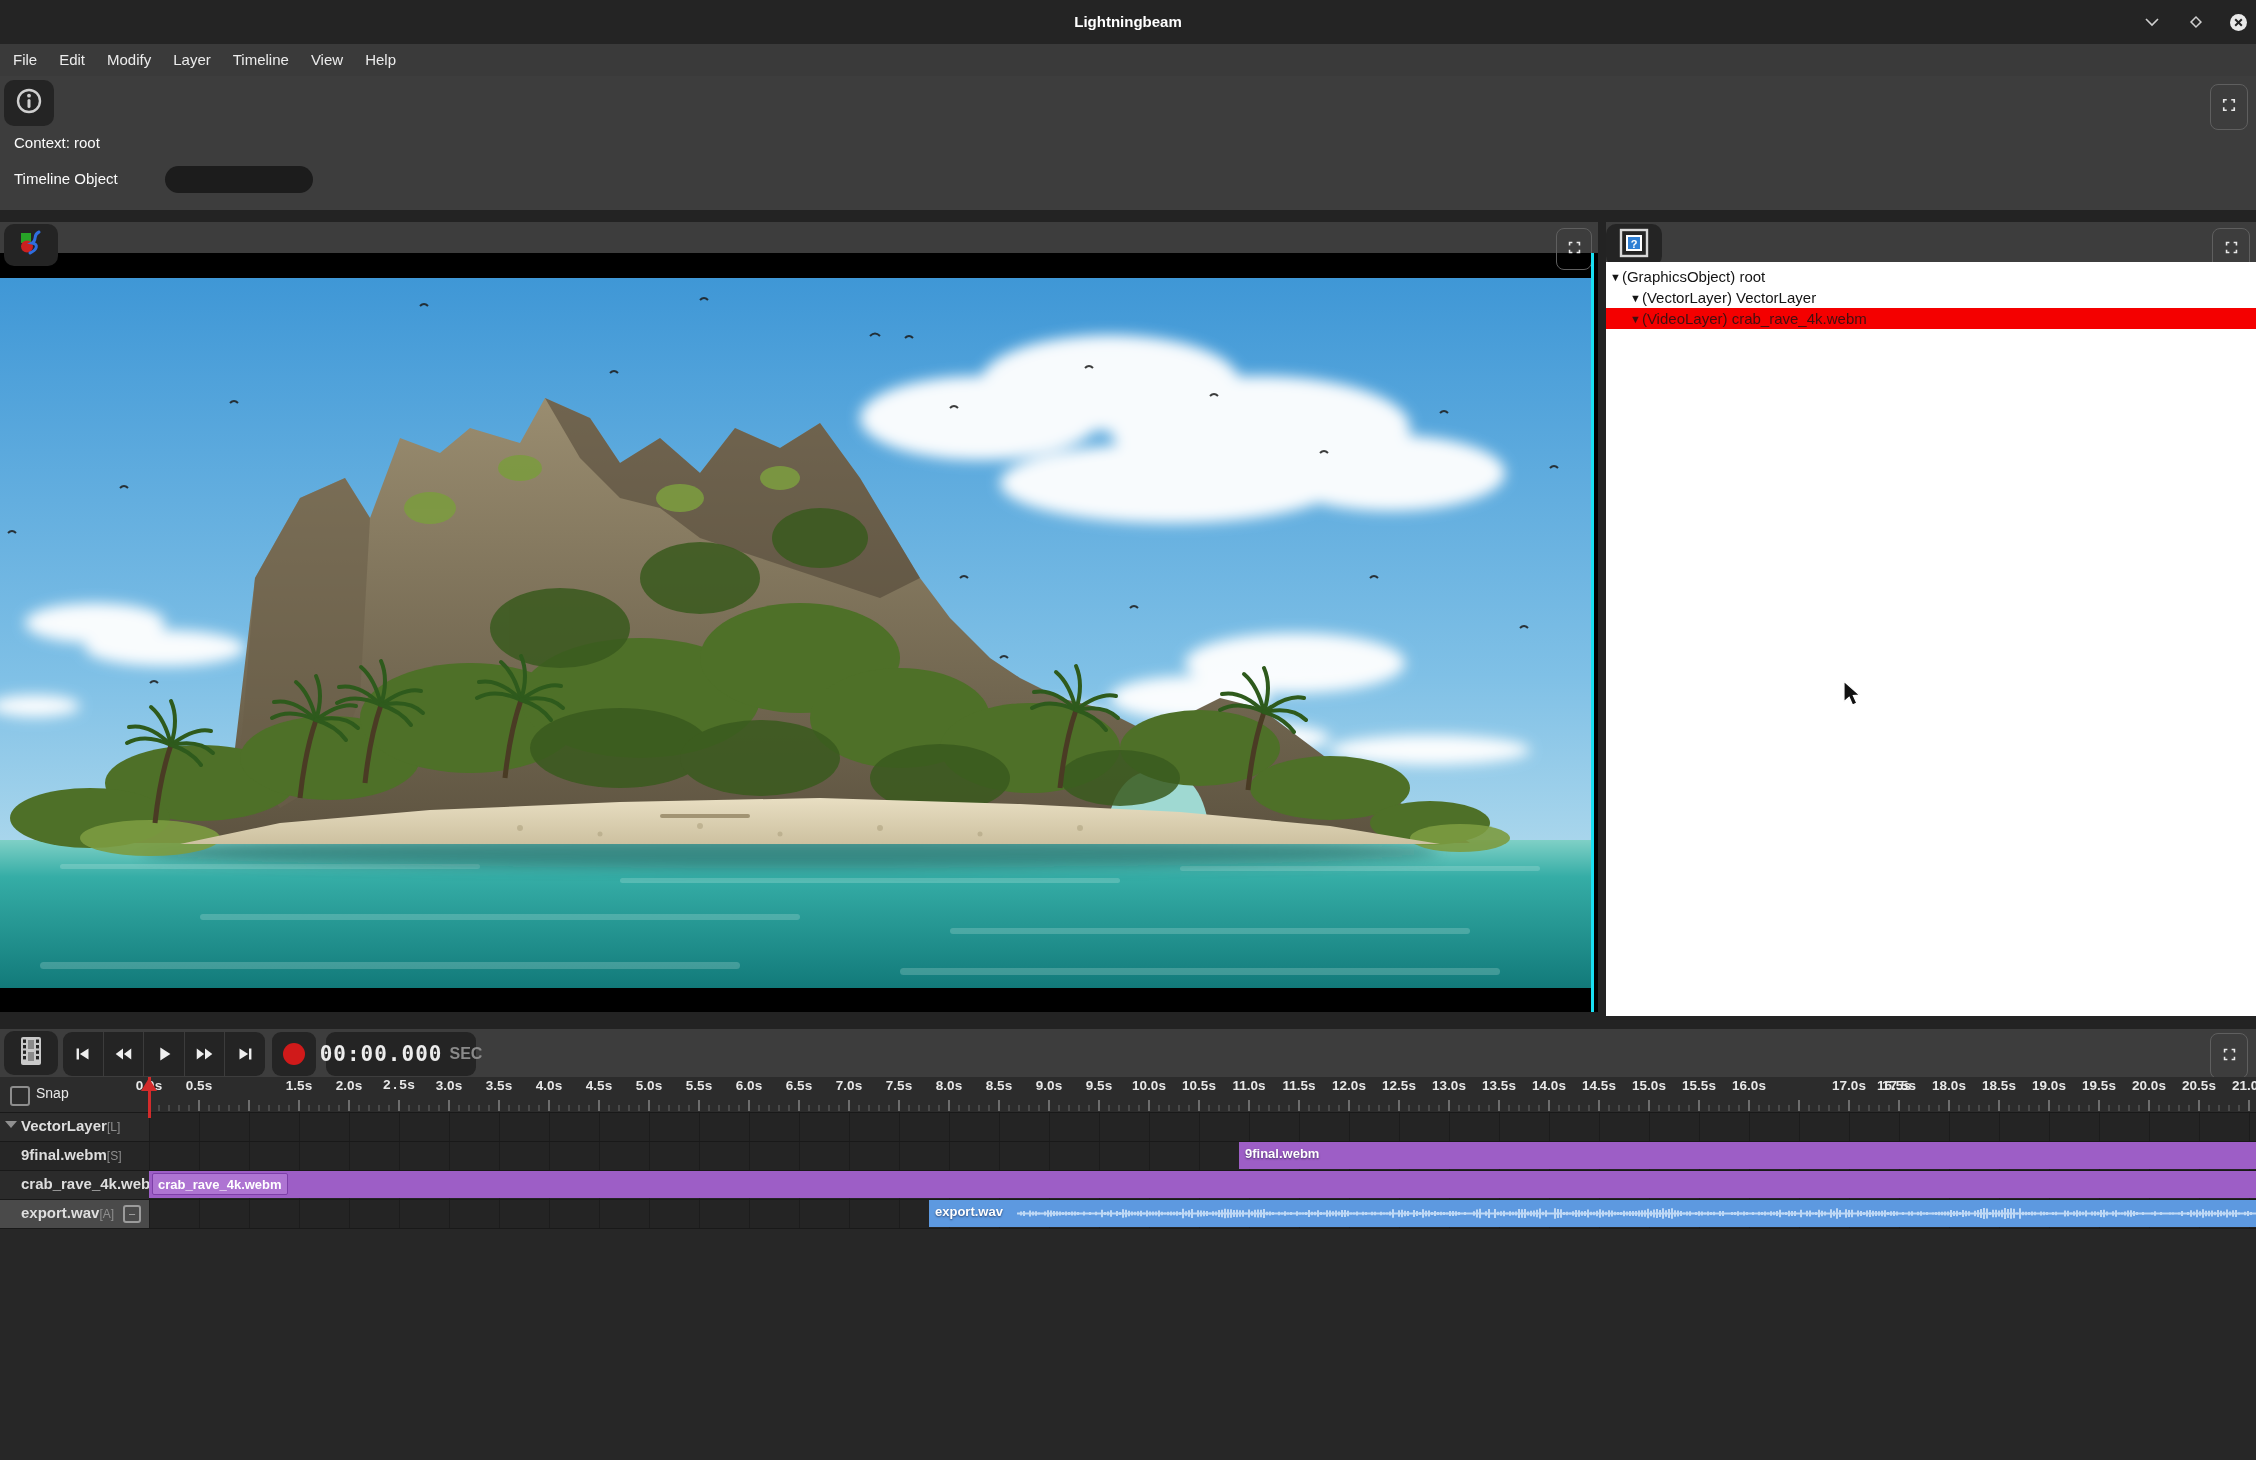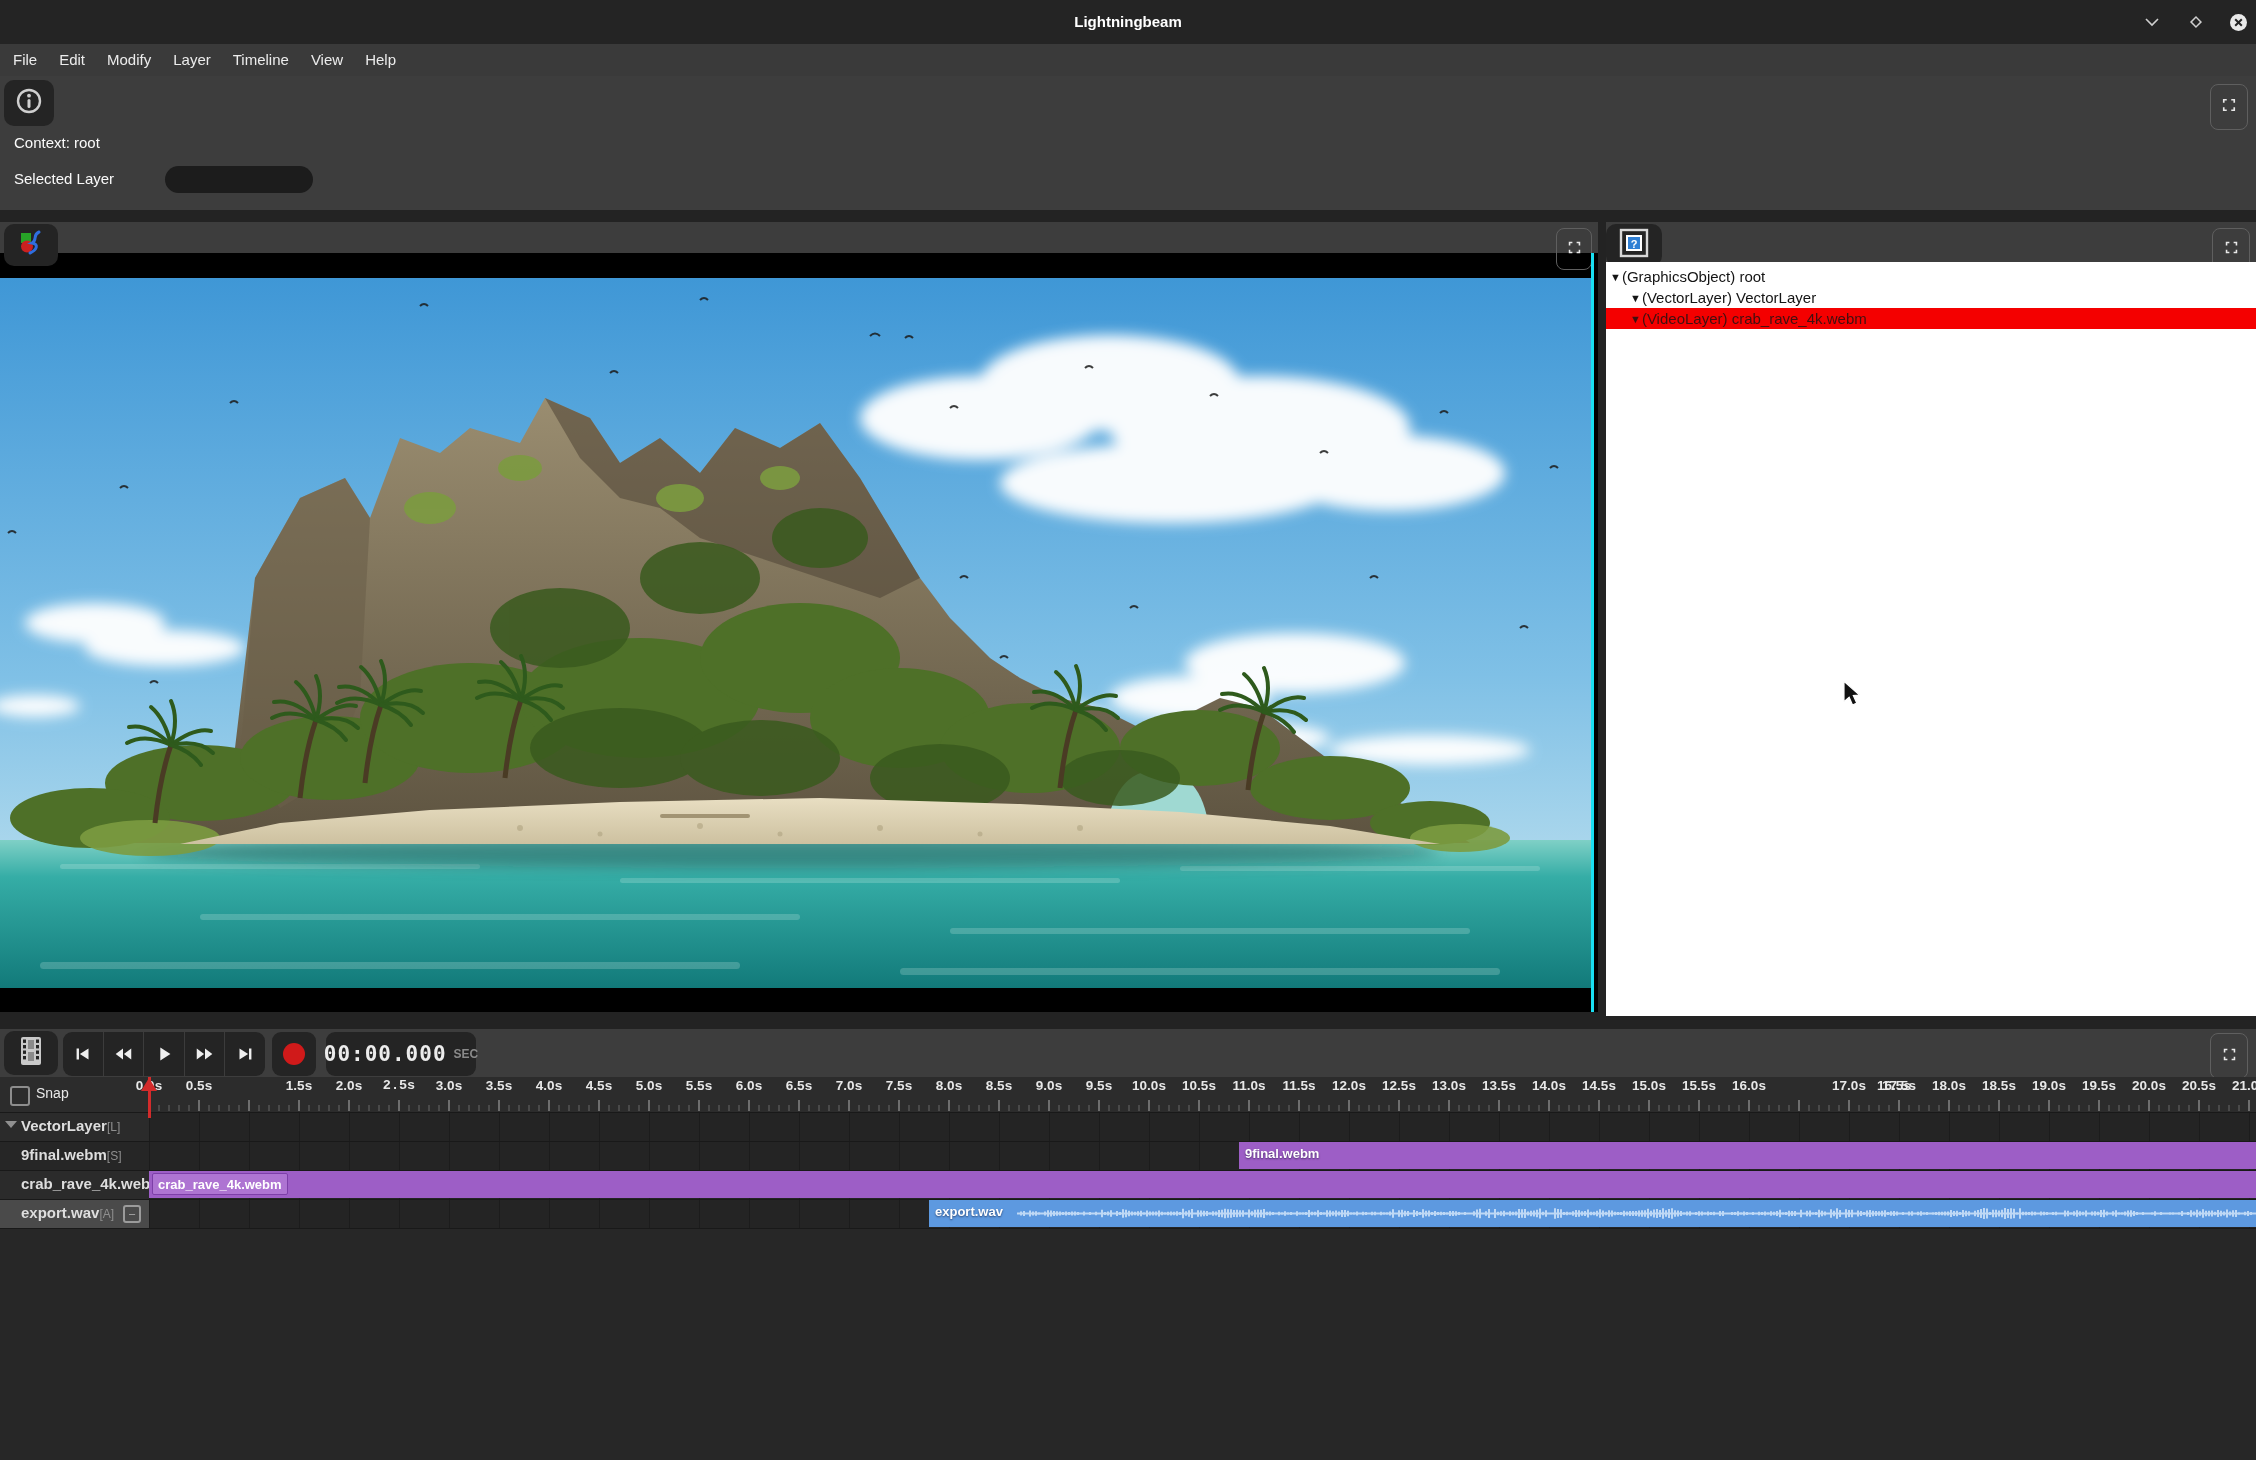--- a/index.html
+++ b/index.html
@@ -36,21 +36,21 @@
   
   #timeline{left:0;top:1029px;width:2256px;height:431px;background:#272727;}
   #tl-hdr{position:absolute;left:0;top:0;width:2256px;height:48px;background:#3d3d3d;}
   #transport{position:absolute;left:63px;top:3px;width:202px;height:44px;background:#242424;border-radius:9px;display:flex;overflow:hidden;}
   .tp-btn{flex:1;display:flex;align-items:center;justify-content:center;border-right:1px solid #3c3c3c;}
   .tp-btn:last-child{border-right:none;}
   #record-btn{position:absolute;left:272px;top:3px;width:44px;height:44px;background:#242424;border-radius:9px;display:flex;align-items:center;justify-content:center;}
   #record-dot{width:22px;height:22px;border-radius:50%;}
   #timebox{position:absolute;left:326px;top:3px;width:150px;height:44px;background:#242424;border-radius:9px;display:flex;align-items:center;justify-content:center;}
   #time-value{font-family:"DejaVu Sans Mono",monospace;font-size:21px;font-weight:bold;color:#ececec;letter-spacing:1px;}
-  #time-unit{font-size:12px;font-weight:bold;color:#8a8a8a;margin-left:7px;}
+  #time-unit{font-size:16px;font-weight:bold;color:#8a8a8a;margin-left:7px;}
   #ruler{position:absolute;left:0;top:48px;width:2256px;height:35px;background:#2c2c2c;overflow:hidden;}
   .ruler-label{position:absolute;top:1px;transform:translateX(-50%);font-size:13.5px;font-weight:bold;color:#e8e8e8;}
   .tick{position:absolute;background:#4a4a4a;width:2px;}
   .tick.major{background:#6e6e6e;}
   #snap-box{position:absolute;left:10px;top:9px;width:16px;height:16px;border:2px solid #8d8d8d;border-radius:3px;background:#2c2c2c;}
   #snap-label{position:absolute;left:36px;top:8px;font-size:14px;color:#e8e8e8;}
   #rows{position:absolute;left:0;top:83px;width:2256px;height:116px;}
   #track-bg{position:absolute;left:149px;top:0;width:2107px;height:116px;background:#242424;}
   .gridline{position:absolute;top:0;width:1px;height:116px;background:#1c1c1c;}
   .row-sep{position:absolute;left:0;width:2256px;height:1px;background:#191919;}
@@ -112,21 +112,21 @@
       </span>
     </div>
     <div class="fs-btn" style="left:2210px;top:8px;width:36px;height:44px;">
       <span>
         <svg width="18" height="18" viewBox="0 0 24 24">
             <path d="M5,9 V5 H9 M15,5 H19 V9 M19,15 V19 H15 M9,19 H5 V15" fill="none" stroke="#e8e8e8" stroke-width="2.2"></path>
           </svg>
       </span>
     </div>
     <div class="ctx">Context: root</div>
-    <div class="sel-label">Selected Layer</div>
+    <div class="sel-label">Timeline Object</div>
     <div class="pill"></div>
   </div>
 
   <div id="stage" class="abs">
     <div class="hdr"></div>
     <div class="panel-tab" style="left:4px;top:2px;width:54px;height:42px;">
       <span>
         <svg width="26" height="26" viewBox="0 0 26 26">
           <rect x="3" y="3" width="10" height="10" fill="#27a327"></rect>
           <circle cx="9" cy="16.5" r="6" fill="#cc2020"></circle>

